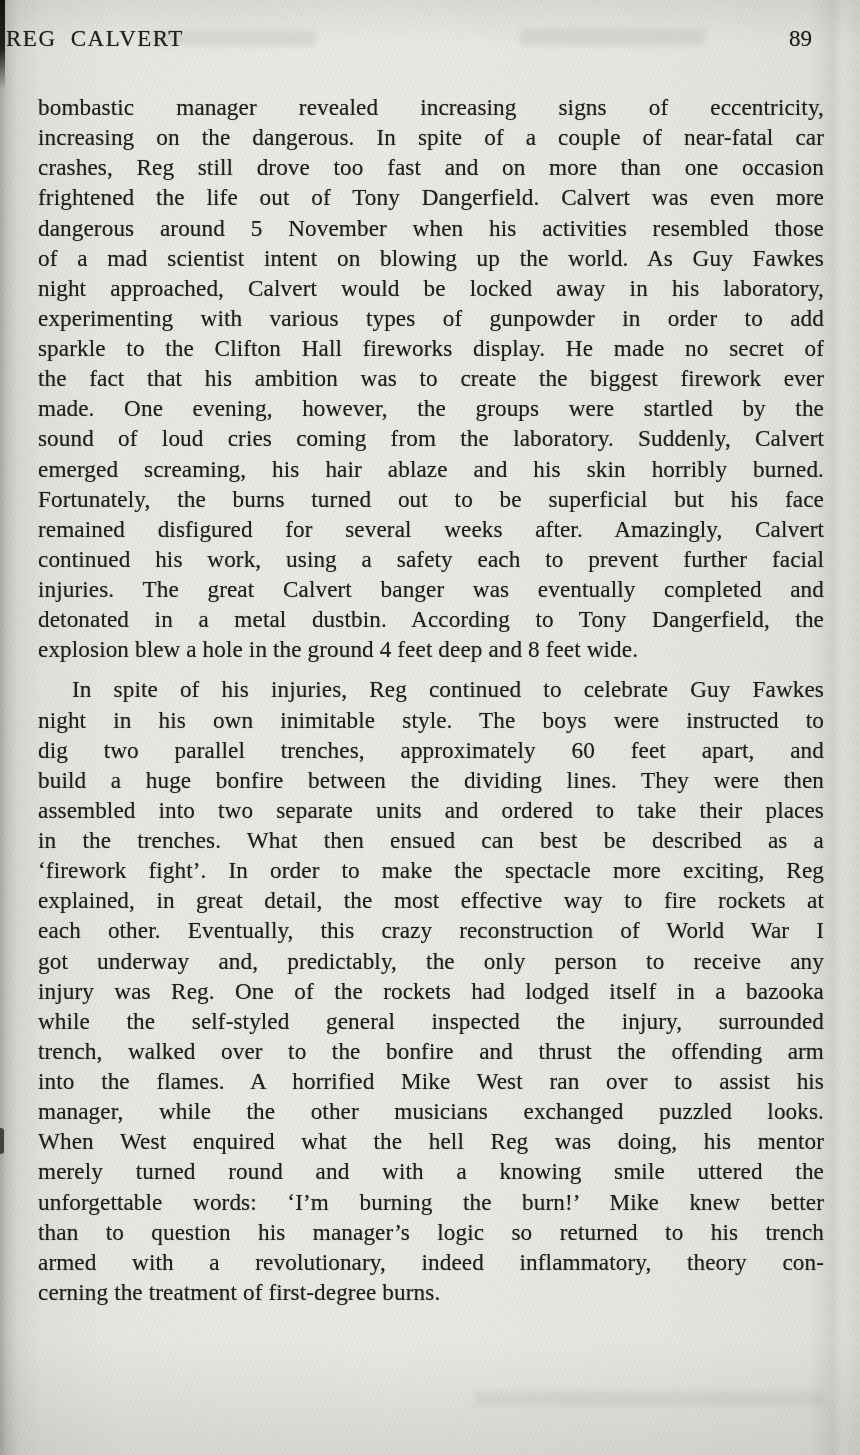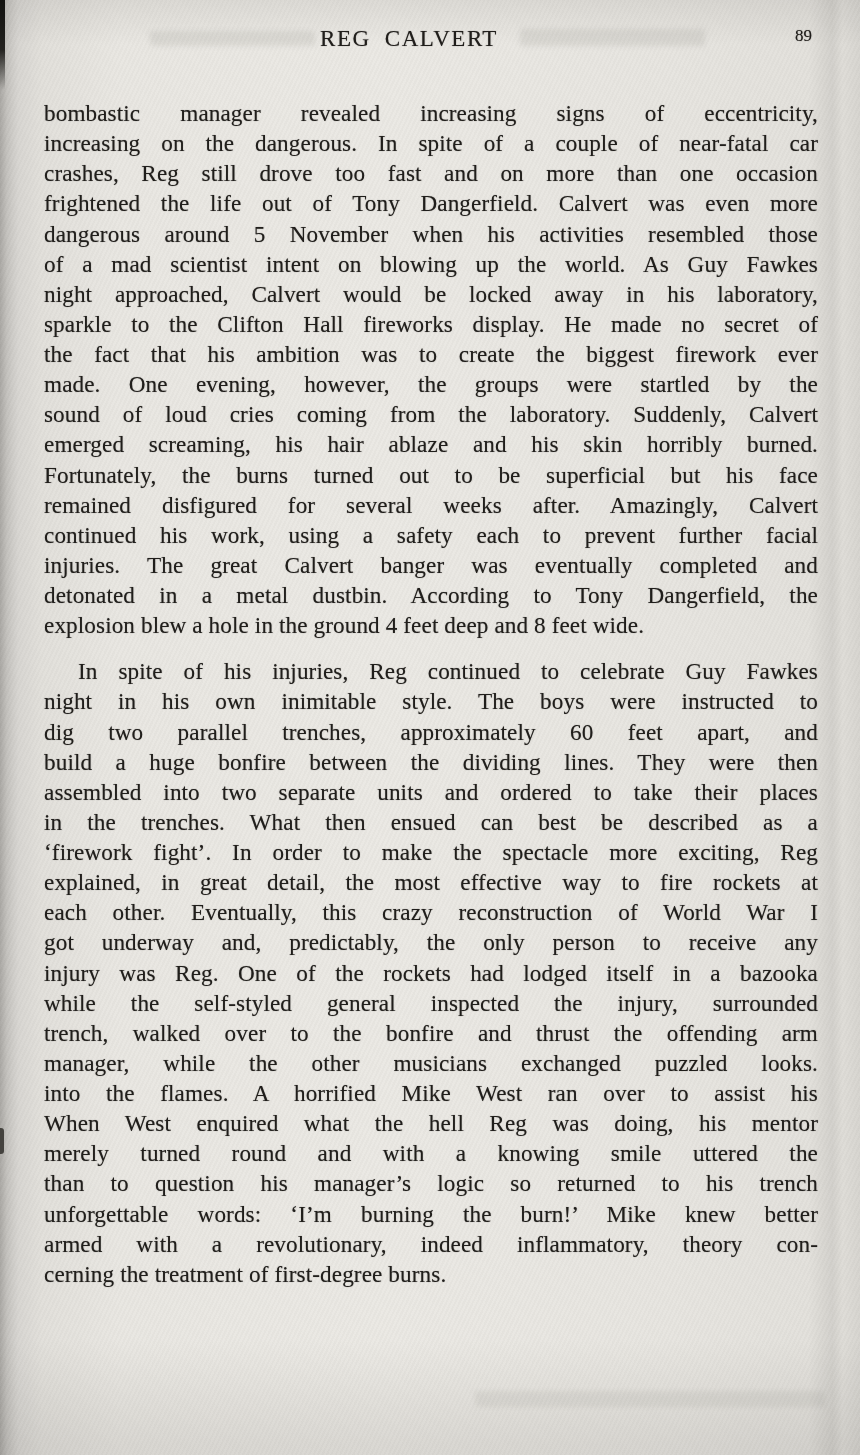--- a/index.html
+++ b/index.html
@@ -50,40 +50,39 @@
   .ghost.g3 { left: 475px; top: 1391px; width: 350px; height: 16px; opacity: .8; }
 
   .running-head-row {
     position: absolute;
     left: 28px; top: 26px;
     width: 806px;
     height: 32px;
   }
   .running-head {
     display: block;
-    text-align: center;
     transform: translateX(-22px);
     font-size: 23px;
     letter-spacing: 1.5px;
     word-spacing: 7px;
     text-shadow: 0 0 1px rgba(32,30,27,0.55);
   }
   .page-number {
     position: absolute;
     right: 22px; top: 0;
-    font-size: 17px;
+    font-size: 23px;
     text-shadow: 0 0 1px rgba(32,30,27,0.55);
   }
 
   .page-body {
     position: absolute;
     left: 28px; top: 82px;
     width: 806px;
   }
-  .paragraph { margin: 16px; }
+  .paragraph { margin: 10px; }
   .line {
     font-size: 23.2px;
     line-height: 30.12px;
     white-space: normal;
     text-align: justify;
     text-align-last: justify;
     letter-spacing: 0.1px;
     text-shadow: 0 0 1px rgba(32,30,27,0.5);
   }
   .line.last { text-align-last: left; }
@@ -107,20 +106,21 @@
 
   <div class="page-body">
       <div class="paragraph">
         <div class="line">bombastic manager revealed increasing signs of eccentricity,</div>
         <div class="line">increasing on the dangerous. In spite of a couple of near-fatal car</div>
         <div class="line">crashes, Reg still drove too fast and on more than one occasion</div>
         <div class="line">frightened the life out of Tony Dangerfield. Calvert was even more</div>
         <div class="line">dangerous around 5 November when his activities resembled those</div>
         <div class="line">of a mad scientist intent on blowing up the world. As Guy Fawkes</div>
         <div class="line">night approached, Calvert would be locked away in his laboratory,</div>
+        <div class="line">experimenting with various types of gunpowder in order to add</div>
         <div class="line">sparkle to the Clifton Hall fireworks display. He made no secret of</div>
         <div class="line">the fact that his ambition was to create the biggest firework ever</div>
         <div class="line">made. One evening, however, the groups were startled by the</div>
         <div class="line">sound of loud cries coming from the laboratory. Suddenly, Calvert</div>
         <div class="line">emerged screaming, his hair ablaze and his skin horribly burned.</div>
         <div class="line">Fortunately, the burns turned out to be superficial but his face</div>
         <div class="line">remained disfigured for several weeks after. Amazingly, Calvert</div>
         <div class="line">continued his work, using a safety each to prevent further facial</div>
         <div class="line">injuries. The great Calvert banger was eventually completed and</div>
         <div class="line">detonated in a metal dustbin. According to Tony Dangerfield, the</div>
@@ -133,24 +133,24 @@
         <div class="line">build a huge bonfire between the dividing lines. They were then</div>
         <div class="line">assembled into two separate units and ordered to take their places</div>
         <div class="line">in the trenches. What then ensued can best be described as a</div>
         <div class="line">‘firework fight’. In order to make the spectacle more exciting, Reg</div>
         <div class="line">explained, in great detail, the most effective way to fire rockets at</div>
         <div class="line">each other. Eventually, this crazy reconstruction of World War I</div>
         <div class="line">got underway and, predictably, the only person to receive any</div>
         <div class="line">injury was Reg. One of the rockets had lodged itself in a bazooka</div>
         <div class="line">while the self-styled general inspected the injury, surrounded</div>
         <div class="line">trench, walked over to the bonfire and thrust the offending arm</div>
+        <div class="line">into the flames. A horrified Mike West ran over to assist his</div>
         <div class="line">manager, while the other musicians exchanged puzzled looks.</div>
-        <div class="line">into the flames. A horrified Mike West ran over to assist his</div>
         <div class="line">When West enquired what the hell Reg was doing, his mentor</div>
         <div class="line">merely turned round and with a knowing smile uttered the</div>
+        <div class="line">unforgettable words: ‘I’m burning the burn!’ Mike knew better</div>
         <div class="line">than to question his manager’s logic so returned to his trench</div>
-        <div class="line">unforgettable words: ‘I’m burning the burn!’ Mike knew better</div>
         <div class="line">armed with a revolutionary, indeed inflammatory, theory con-</div>
         <div class="line last">cerning the treatment of first-degree burns.</div>
       </div>
     </div>
 
 </div>
 
 </body></html>

